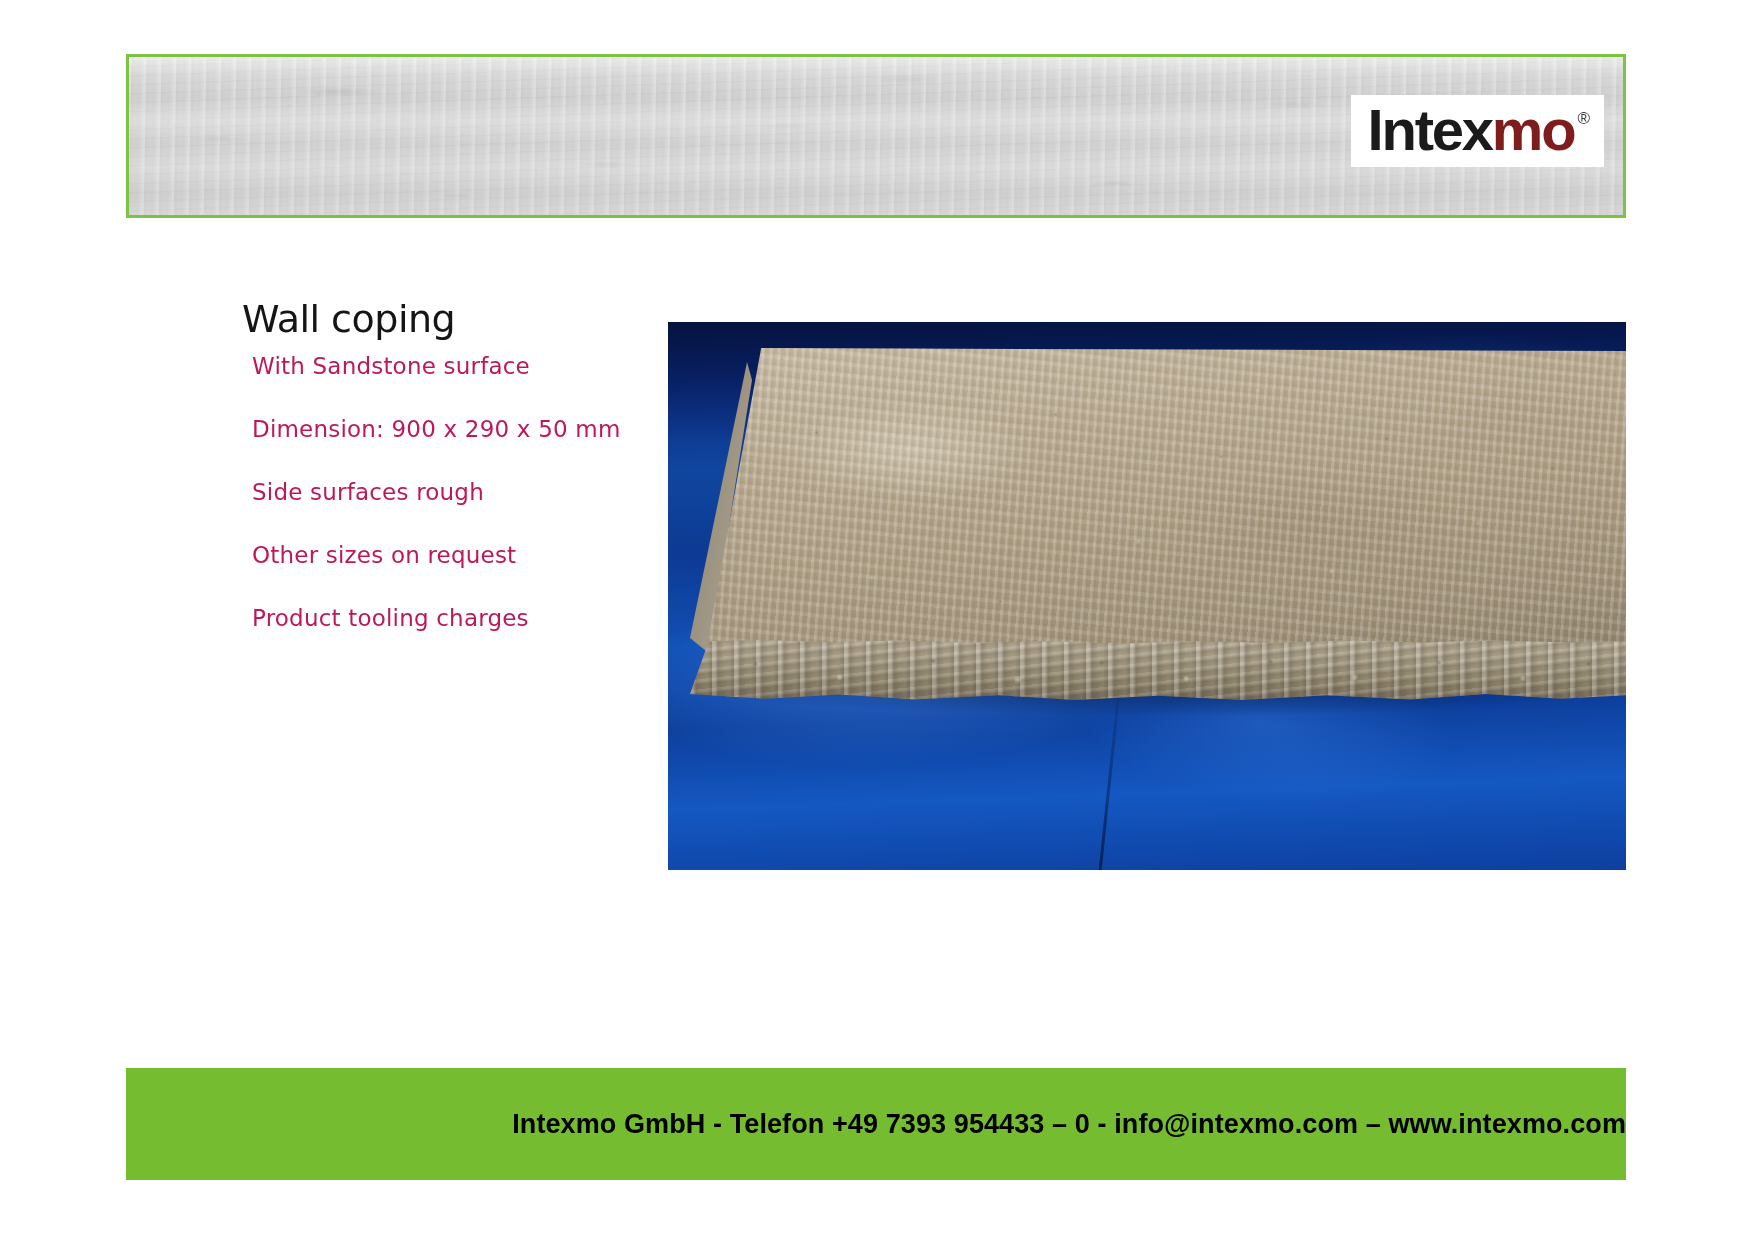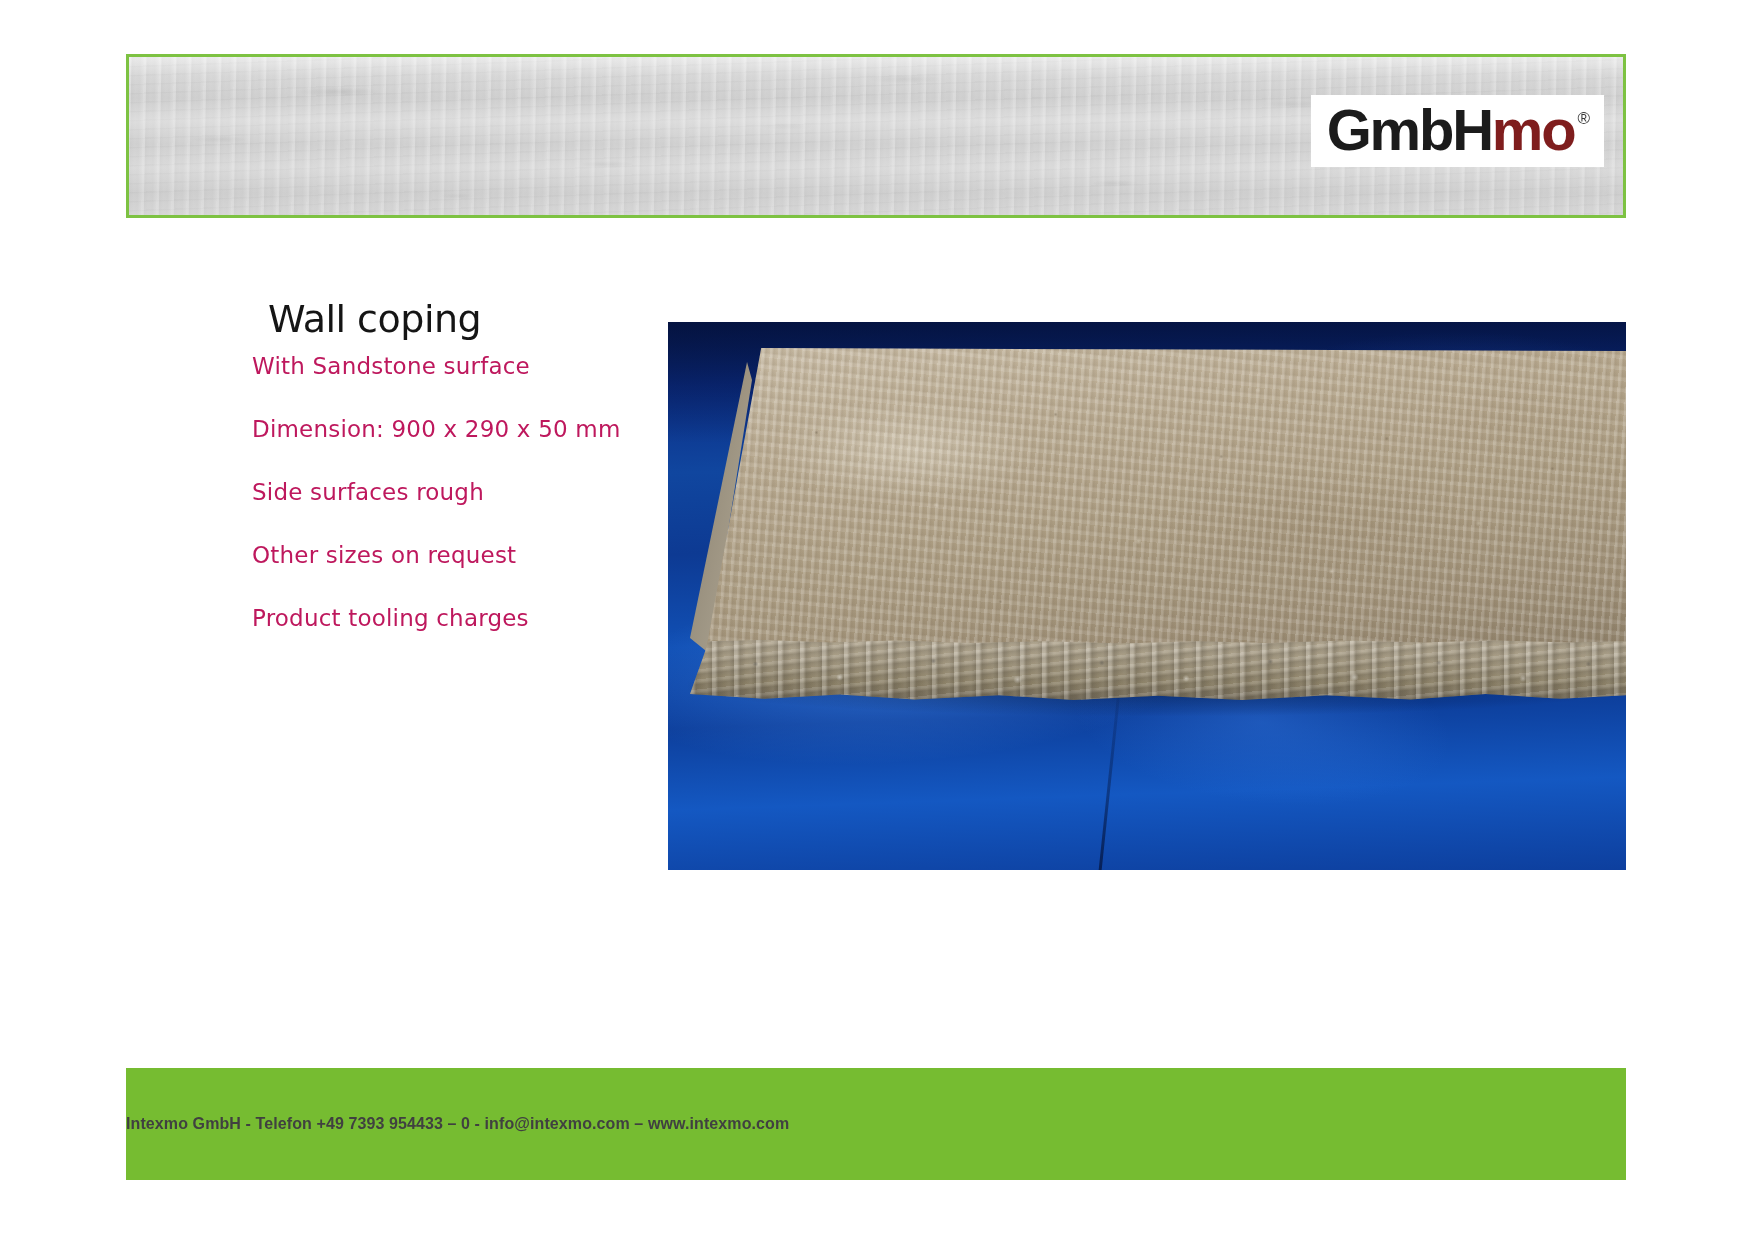--- a/index.html
+++ b/index.html
@@ -101,21 +101,21 @@
     color: #3a3a3a;
     font-weight: normal;
     margin-left: 3px;
     position: relative;
     top: -26px;
   }
 
   
   .product-title {
     position: absolute;
-    left: 268px;
+    left: 242px;
     top: 272px;
     font-family: "DejaVu Sans", sans-serif;
     font-size: 38px;
     font-weight: normal;
     color: #151515;
     letter-spacing: -0.5px;
     white-space: nowrap;
   }
   .spec-list {
     position: absolute;
@@ -328,38 +328,38 @@
     width: 1500px;
     height: 112px;
     background: #76BC31;
   }
   .footer-text {
     position: absolute;
     left: 0;
     right: 0;
     top: 50%;
     transform: translateY(-50%);
-    text-align: left;
+    text-align: right;
     font-family: "Liberation Sans", sans-serif;
-    font-size: 16px;
+    font-size: 27px;
     font-weight: bold;
-    color: #404040;
+    color: #000000;
     letter-spacing: 0.1px;
     white-space: nowrap;
   }
 </style>
 </head>
 <body>
 
 <div class="header-banner">
   <div class="header-texture"></div>
 
 
   <div class="logo-box">
-    <span class="logo-text logo-dark">GmbH</span>
+    <span class="logo-text logo-dark">Intex</span>
       <span class="logo-text logo-green">mo</span>
       <span class="logo-reg">®</span>
   </div>
 </div>
 
 <h1 class="product-title">Wall coping</h1>
 
 <ul class="spec-list">
   <li class="spec-item">With Sandstone surface</li>
   <li class="spec-item">Dimension: 900 x 290 x 50 mm</li>

